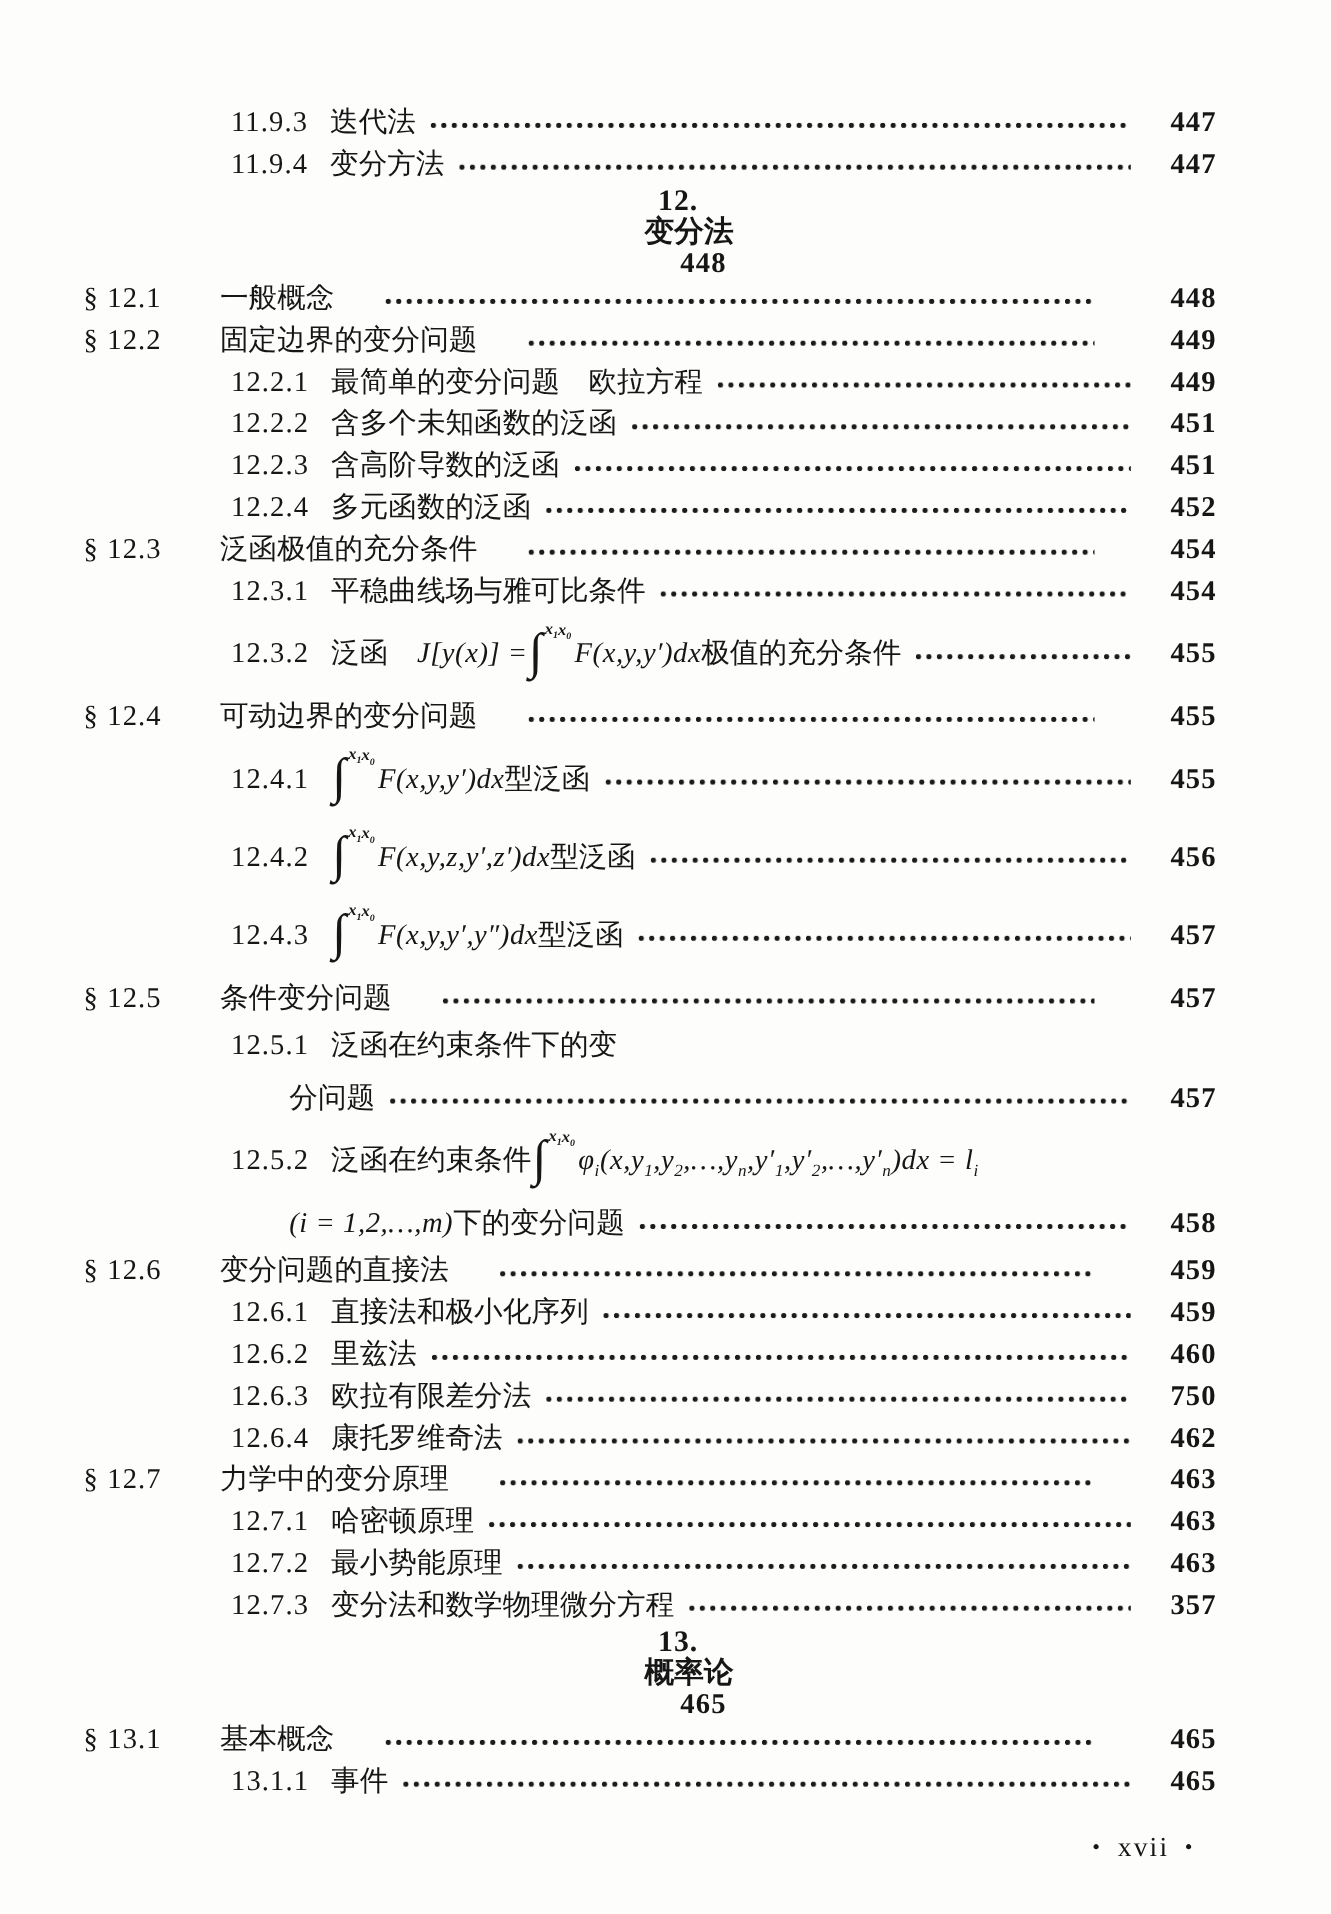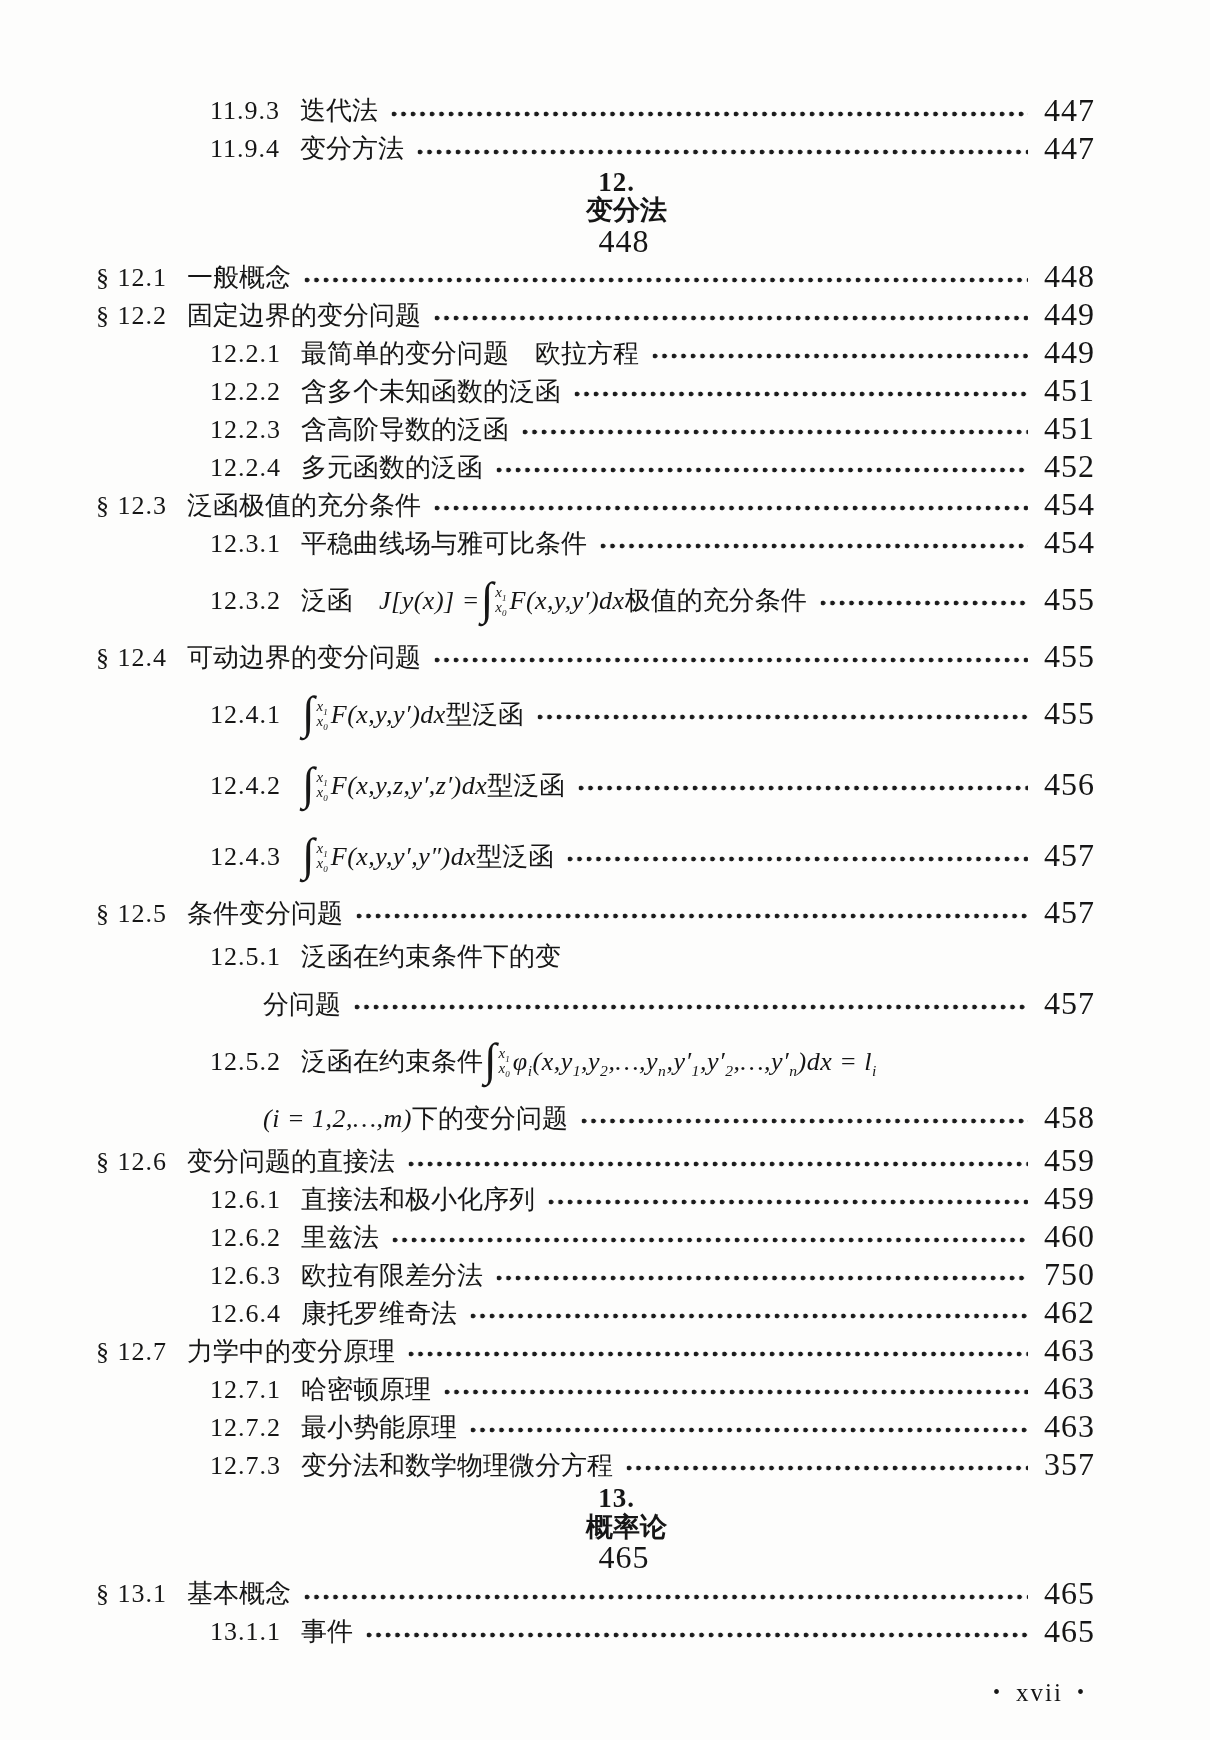--- a/index.html
+++ b/index.html
@@ -14,47 +14,47 @@
   .page{width:1210px;height:1740px;position:relative;}
   .toc{padding-top:92px;}
   .row{
     display:flex;align-items:center;
     min-height:38px;
     padding-right:104px;
     font-size:26px;line-height:1.05;
     white-space:nowrap;
   }
   .lvl0{padding-left:147px;}
-  .lvl1{padding-left:96px;}
+  .lvl1{padding-left:76px;gap:33px;}
   .lvl2{padding-left:210px;}
   .row.bold{font-weight:bold;font-size:27px;min-height:42px;flex-direction:column;}
   .row.tall{min-height:66px;margin:5px 0;}
   .row.l1of2{min-height:48px;}
   .row.cont{min-height:48px;padding-left:263px;}
   .num{margin-right:20px;letter-spacing:1px;text-align:right;}
   .title{display:inline-flex;align-items:center;}
   .title .t{font-style:normal;}
   .title .m{font-style:italic;letter-spacing:.5px;}
   sub,sup{font-size:.6em;line-height:0;}
   .dots{
     flex:1;
     margin:0 10px 0 12px;
     height:8px;
     align-self:center;
     transform:translateY(3px);
     background-image:radial-gradient(circle at 4px 4px,#1b1b1b 2.1px,rgba(0,0,0,0) 2.7px);
     background-size:9.5px 8px;
     background-repeat:repeat-x;
   }
-  .pg{margin-left:6px;min-width:62px;text-align:left;letter-spacing:1px;font-size:32px;font-weight:normal;}
+  .pg{margin-left:6px;min-width:62px;text-align:right;letter-spacing:1px;font-size:26px;font-weight:bold;}
   .integral{display:inline-flex;align-items:center;margin:0 3px 0 1px;}
   .int-glyph{font-size:46px;line-height:.85;font-style:normal;transform:translateY(-2px);}
   .int-lims{
-    display:inline-flex;flex-direction:column;justify-content:center;
-    height:56px;font-size:15px;font-style:italic;margin-left:2px;
+    display:inline-flex;flex-direction:row;justify-content:flex-end;
+    height:56px;font-size:15px;font-style:italic;margin-left:2px;font-weight:bold;
   }
   .lim-top{margin-top:-1px;}
   .lim-bot{margin-bottom:-1px;}
   .footer{
     margin-top:28px;
     padding-right:110px;
     text-align:right;
     font-size:25px;
     letter-spacing:2px;
   }

